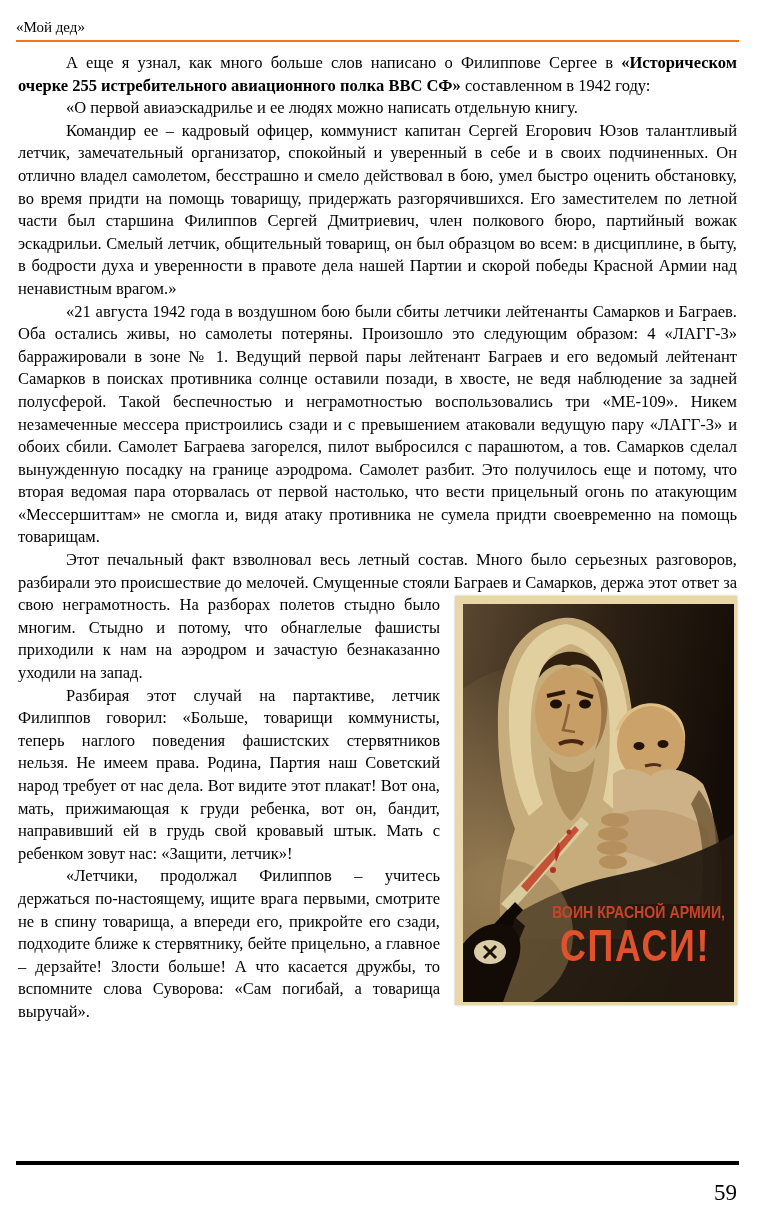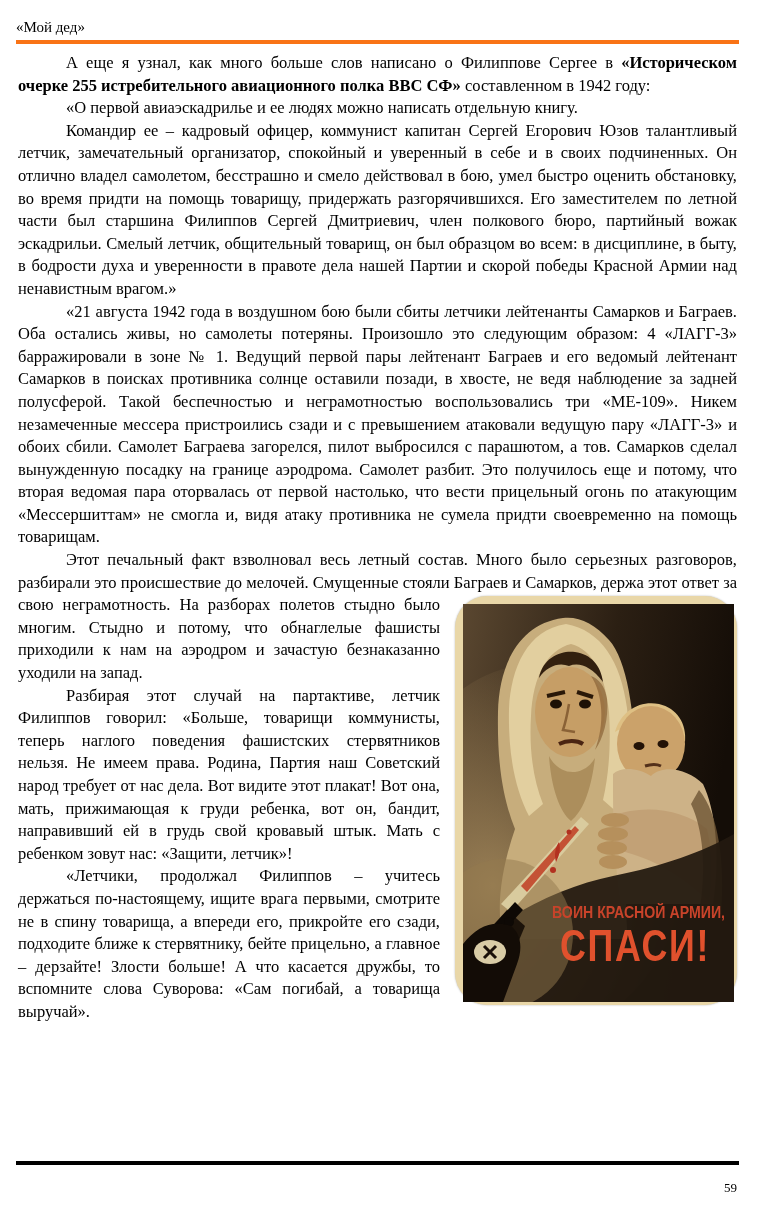--- a/index.html
+++ b/index.html
@@ -2,47 +2,46 @@
 <html><head>
 <meta charset="utf-8">
 <style>
   html,body { margin:0; padding:0; background:#ffffff; }
   .page {
     position:relative; width:778px; height:1220px; background:#ffffff;
     font-family:"Liberation Serif", serif; color:#000; overflow:hidden;
   }
   .header {
     position:absolute; left:16px; right:39px; top:18px;
-    border-bottom:4px solid #f97316; padding-bottom:4px;
+    border-bottom:2px solid #f97316; padding-bottom:4px;
     font-size:15px; line-height:18px;
   }
   .content {
     position:absolute; left:18px; right:41px; top:52px;
     font-size:16.5px; line-height:22.6px; text-align:justify;
   }
   .content p { margin:0; text-indent:48px; }
   p.gap { margin-top:23px; }
   .italic { }
   .bold  { font-weight:bold; }
   .poster {
     display:block; float:right; width:271px; height:398px;
     padding:8px 3px 3px 8px; background:#e9d7a8;
     margin:2px 0 8px 15px; box-shadow:0 0 2px rgba(0,0,0,.3);
     text-indent:0;
-    border-radius:32px;
   }
   .poster svg { display:block; }
   .poster-caption1 { font-family:"Liberation Sans", sans-serif; font-weight:bold; }
   .poster-caption2 { font-family:"Liberation Sans", sans-serif; font-weight:bold; letter-spacing:2px; }
   .footer-rule {
     position:absolute; left:16px; right:39px; top:1161px;
     border-top:4px solid #000;
   }
   .page-number {
-    position:absolute; right:41px; top:1180px; font-size:13px;
+    position:absolute; right:41px; top:1180px; font-size:23px;
   }
 </style>
 </head>
 <body>
 
 <div class="page">
 
   <div class="header">
     <span>«Мой дед»</span>
   </div>

